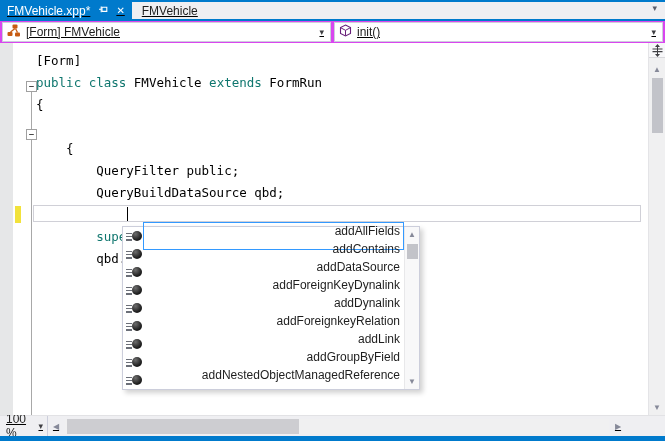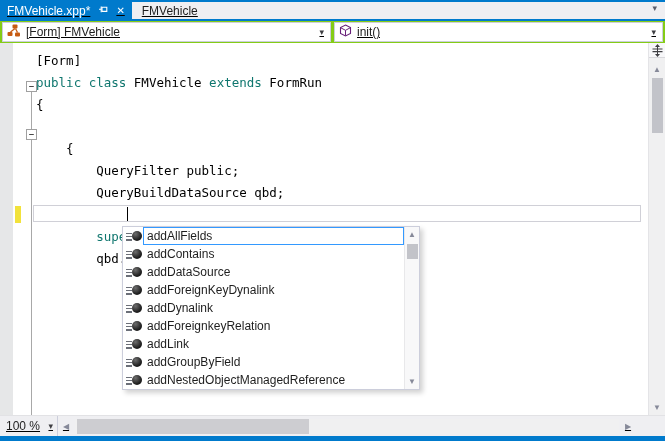--- a/index.html
+++ b/index.html
@@ -12,21 +12,21 @@
   
   .tabstrip{ position:relative; height:17px; display:flex; align-items:stretch; background:#EFEFF2;}
   .tab{ display:flex; align-items:center; padding:0 7px; font-size:12px; cursor:default;}
   .tab.active{ background:#007ACC; color:#FFFFFF;}
   .tab.inactive{ color:#1E1E1E; padding:0 10px;}
   .tab .pin{ margin-left:8px; display:inline-flex; }
   .tab .close{ margin-left:8px; font-size:10px; line-height:10px; color:#FFFFFF;}
   .tab-overflow{ position:absolute; right:8px; top:1px; font-size:9px; color:#5B5E6B;}
   .tab-underline{ height:2px; background:#007ACC;}
   
-  .navbar{ height:22px; display:flex; gap:3px; padding:1px 2px; background:#84cc16;}
+  .navbar{ height:22px; display:flex; gap:3px; padding:1px 2px; background:#d946ef;}
   .combo{ flex:1 1 0; background:#FFFFFF; border:1px solid #CCCEDB; display:flex; align-items:center; padding:0 4px; font-size:12px; color:#1E1E1E;}
   .combo .lbl{ margin-left:5px; white-space:nowrap; overflow:hidden;}
   .combo .spacer{ flex:1;}
   .combo .arrow{ font-size:9px; color:#3E3E42; padding-right:2px;}
   
   .editor{ position:relative; height:372px; background:#FFFFFF; overflow:hidden;}
   .indicator-margin{ position:absolute; left:0; top:0; bottom:0; width:13px; background:#E6E7E8;}
   .change-bar{ position:absolute; left:15px; top:163px; width:6px; height:17px; background:#F2E23B;}
   .outline-line{ position:absolute; left:31px; top:49px; bottom:0; width:1px; background:#A8A8A8;}
   .fold-box{ position:absolute; left:26px; width:11px; height:11px; background:#FFFFFF; border:1px solid #A0A0A0; color:#000;
@@ -46,29 +46,29 @@
   
   .popup{ position:absolute; left:122px; top:224px; width:298px; background:#FFFFFF;
           border:1px solid #CCCEDB; box-shadow:3px 3px 5px rgba(0,0,0,.18); display:flex;}
   .plist{ flex:1;}
   .prow{ height:18px; display:flex; align-items:center;}
   .m-icon{ width:17px; height:13px; margin-left:3px; position:relative; flex:0 0 17px;}
   .m-icon::before{ content:""; position:absolute; left:0; top:3px; width:6px; height:8px;
      background:linear-gradient(to bottom,#6B6F78 0 1.5px,transparent 1.5px 3px,#6B6F78 3px 4.5px,transparent 4.5px 6px,#6B6F78 6px 7.5px);}
   .m-icon::after{ content:""; position:absolute; right:1px; top:1px; width:10px; height:10px; border-radius:50%;
      background:radial-gradient(circle at 35% 30%, #6E6E6E, #1D1D1D 65%);}
-  .prow .plabel{ flex:1; font-size:12px; color:#1E1E1E; padding:1px 3px; border:1px solid transparent; height:18px; line-height:15px;}
+  .prow .plabel{ flex:1; font-size:12px; color:#1E1E1E; padding:1px 3px; border:1px solid transparent; height:28px; line-height:15px;text-align:right;}
   .prow.sel .plabel{ border-color:#3399FF;}
   .pscroll{ width:15px; position:relative; background:#F8F8F9; border-left:1px solid #E8E8EA;}
   .parrow{ position:absolute; left:0; right:0; text-align:center; font-size:8px; color:#868999;}
   .parrow.up{ top:3px;} .parrow.down{ bottom:3px;}
   .pthumb{ position:absolute; left:2px; top:17px; width:11px; height:15px; background:#C2C3C9;}
   
   .bottombar{ height:21px; display:flex; align-items:center; background:#EFEFF2; border-top:1px solid #E2E2E5;}
-  .zoom-combo{ width:58px; height:100%; display:flex; align-items:center; border-right:1px solid #CCCEDB; font-size:12px; color:#1E1E1E; padding:0 4px 0 6px;}
+  .zoom-combo{ width:48px; height:100%; display:flex; align-items:center; border-right:1px solid #CCCEDB; font-size:12px; color:#1E1E1E; padding:0 4px 0 6px;}
   .zoom-combo .spacer{flex:1;}
   .zoom-combo .arrow{ font-size:9px; color:#3E3E42;}
   .harrow{ width:16px; text-align:center; font-size:8px; color:#868999;}
   .htrack{ position:relative; width:544px; height:15px; background:#F0F0F1; margin:0 1px;}
   .hthumb{ position:absolute; left:2px; top:0; width:232px; height:15px; background:#CDCDD1;}
 </style>
 </head>
 <body>
 
 <div class="app">

